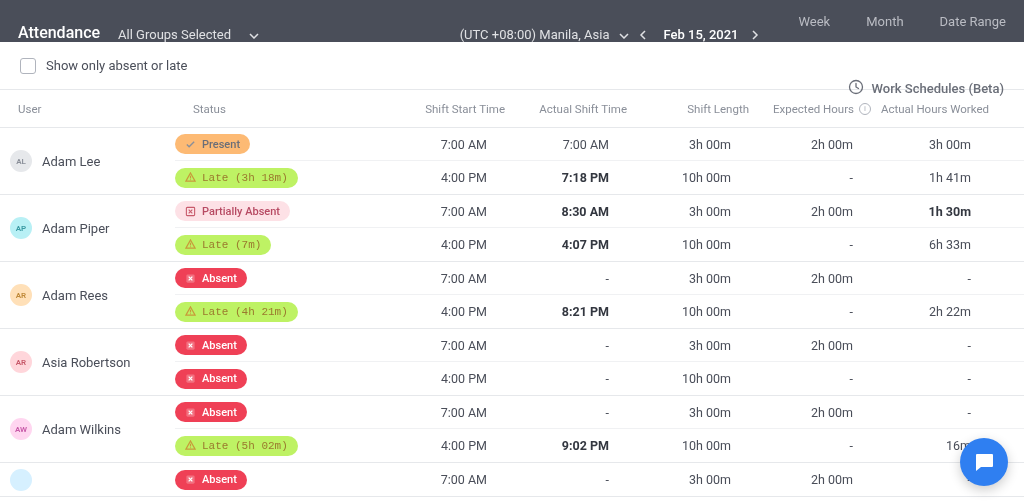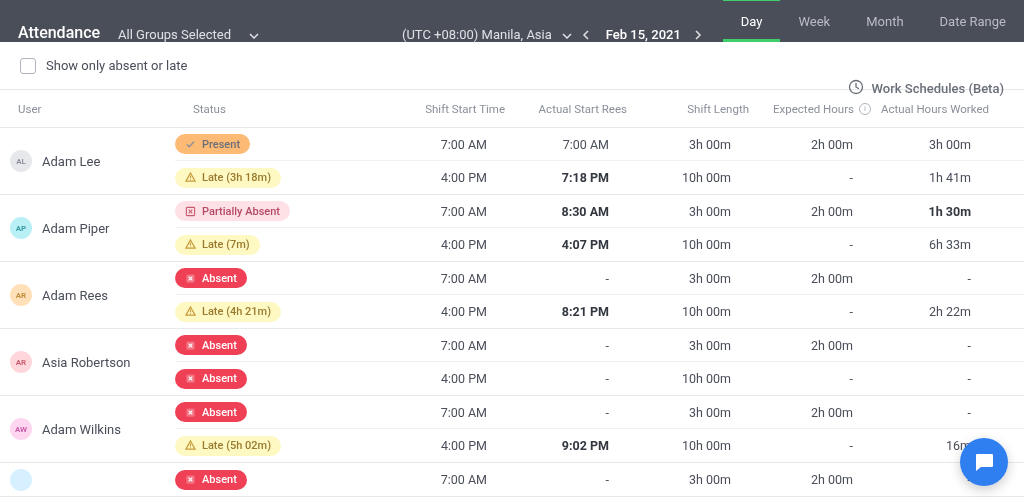--- a/index.html
+++ b/index.html
@@ -45,21 +45,21 @@
 .shiftrow .status { width:190px; }
 .shiftrow .sst { width:122px; text-align:right; }
 .shiftrow .ast { width:122px; text-align:right; }
 .shiftrow .slen { width:122px; text-align:right; }
 .shiftrow .exp { width:122px; text-align:right; }
 .shiftrow .act { width:118px; text-align:right; }
 .bold { font-weight:700; color:#333740; }
 
 .badge { display:inline-flex; align-items:center; gap:6px; height:20px; padding:0 10px; border-radius:10px; font-size:11px; font-weight:500; }
 .badge-present { background:#fdba74; color:#6a6e78; }
-.badge-late { background:#fef9c3; color:#9a7a2e; }
+.badge-late { background:#bef264; color:#9a7a2e;font-family:Liberation Mono, monospace; }
 .badge-partial { background:#fde1e6; color:#b74a63; }
 .badge-absent { background:#ef4056; color:#fff;justify-content:center; }
 .badge svg { width:11px; height:11px; }
 
 .chat-fab { position:absolute; right:16px; bottom:16px; width:48px; height:48px; border-radius:50%; background:#2f7ff1; display:flex; align-items:center; justify-content:center; cursor:pointer; box-shadow:0 4px 12px rgba(0,0,0,0.2); }
 .chat-fab svg { width:24px; height:24px; fill:#fff; }
 
 .info-icon { width:12px;height:12px;border:1px solid #b0b4bd;border-radius:50%;display:inline-flex;align-items:center;justify-content:center;font-size:8px;color:#b0b4bd;}
 </style>
 </head>
@@ -86,21 +86,20 @@
         </svg>
       </span>
     <span class="date">Feb 15, 2021</span>
     <span class="arrow-btn">
         <svg width="7" height="10" viewBox="0 0 7 10">
           <path d="M1 1l4 4-4 4" stroke="#e0e1e4" stroke-width="1.5" fill="none"></path>
         </svg>
       </span>
   </div>
   <div class="tabs">
-    <div class="tab active">Day</div>
     <div class="tab">Week</div>
     <div class="tab">Month</div>
     <div class="tab">Date Range</div>
   </div>
 </div>
 
 <div class="filterbar">
   <div class="checkbox"></div>
   <span>Show only absent or late</span>
   <div class="schedlink">
@@ -110,21 +109,21 @@
         </svg></span>
     <span>Work Schedules (Beta)</span>
   </div>
 </div>
 
 <div class="table">
   <div class="thead">
     <div class="col-user">User</div>
     <div class="col-status">Status</div>
     <div class="col-sst">Shift Start Time</div>
-    <div class="col-ast">Actual Start Rees</div>
+    <div class="col-ast">Actual Shift Time</div>
     <div class="col-slen">Shift Length</div>
     <div class="col-exp">
         <span>Expected Hours</span>
         <span class="info-icon">i</span>
       </div>
     <div class="col-act">Actual Hours Worked</div>
   </div>
   <div class="tbody" id="tbody">
       <div class="userblock">
     <div class="usercell">

